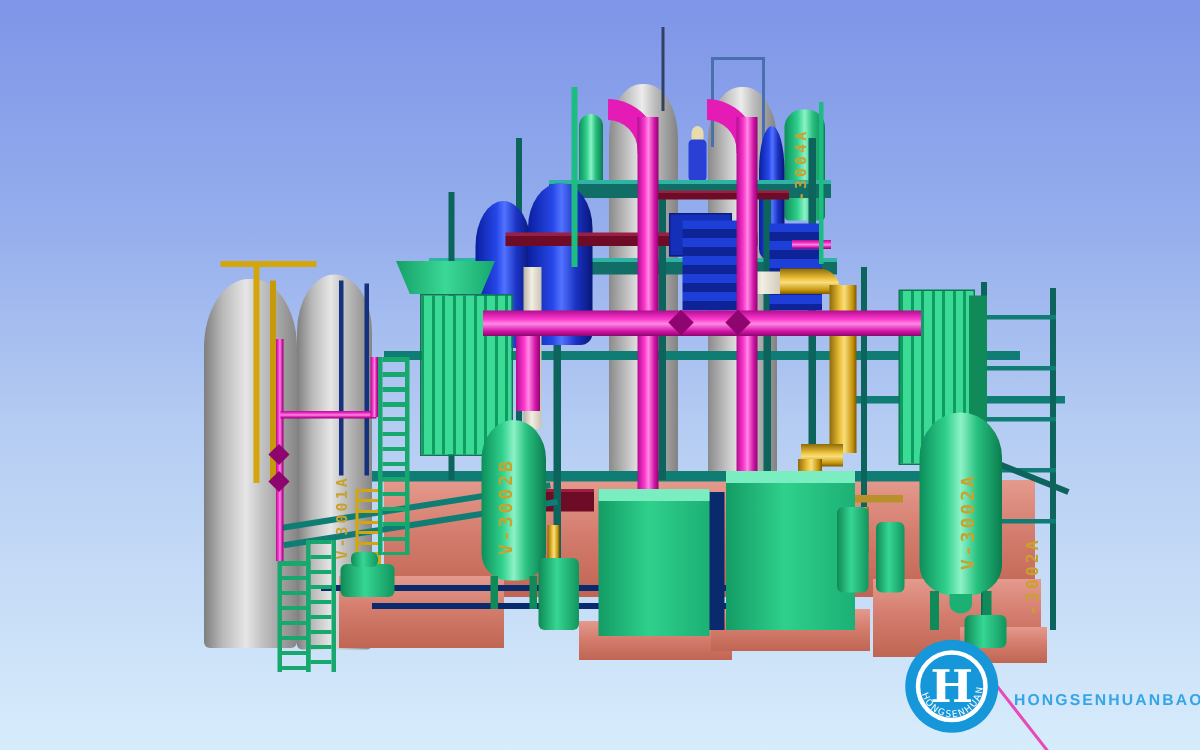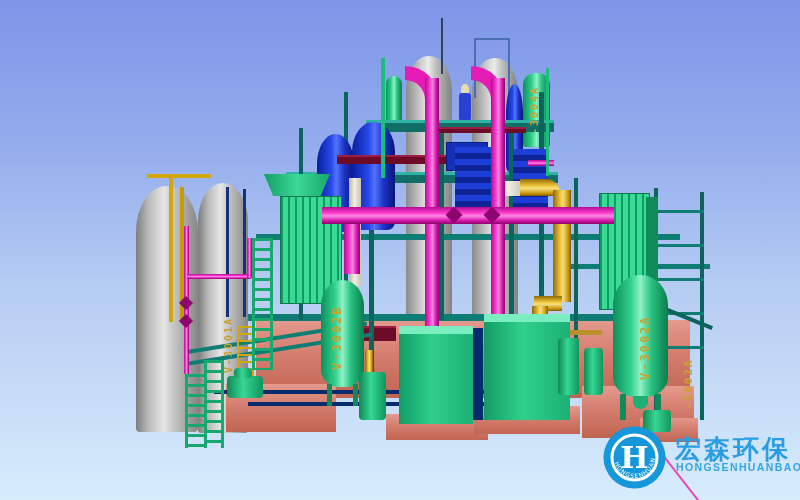--- a/index.html
+++ b/index.html
@@ -180,16 +180,15 @@
     <circle cx="31.5" cy="31.5" r="31" fill="#1697da"></circle>
     <circle cx="31.5" cy="31.5" r="22.5" fill="none" stroke="#ffffff" stroke-width="3"></circle>
     <defs>
         <path id="ringArc" d="M 11,31.5 A 20.5,20.5 0 0 0 52,31.5"></path>
       </defs>
     <text font-size="6" fill="#ffffff" letter-spacing="1" font-family="DejaVu Sans,sans-serif">
       <textPath href="#ringArc" startOffset="8%">HONGSENHUANBAO</textPath>
     </text>
     <text x="31.5" y="42" text-anchor="middle" font-size="30" font-weight="bold" fill="#ffffff" font-family="DejaVu Serif,serif">H</text>
   </svg>
-  <div class="abs logo-cn" style="left:675px;top:432px;">宏森环保</div>
   <div class="abs logo-en" style="left:676px;top:461px;">HONGSENHUANBAO</div>
 
 </div>
 
 </body></html>

